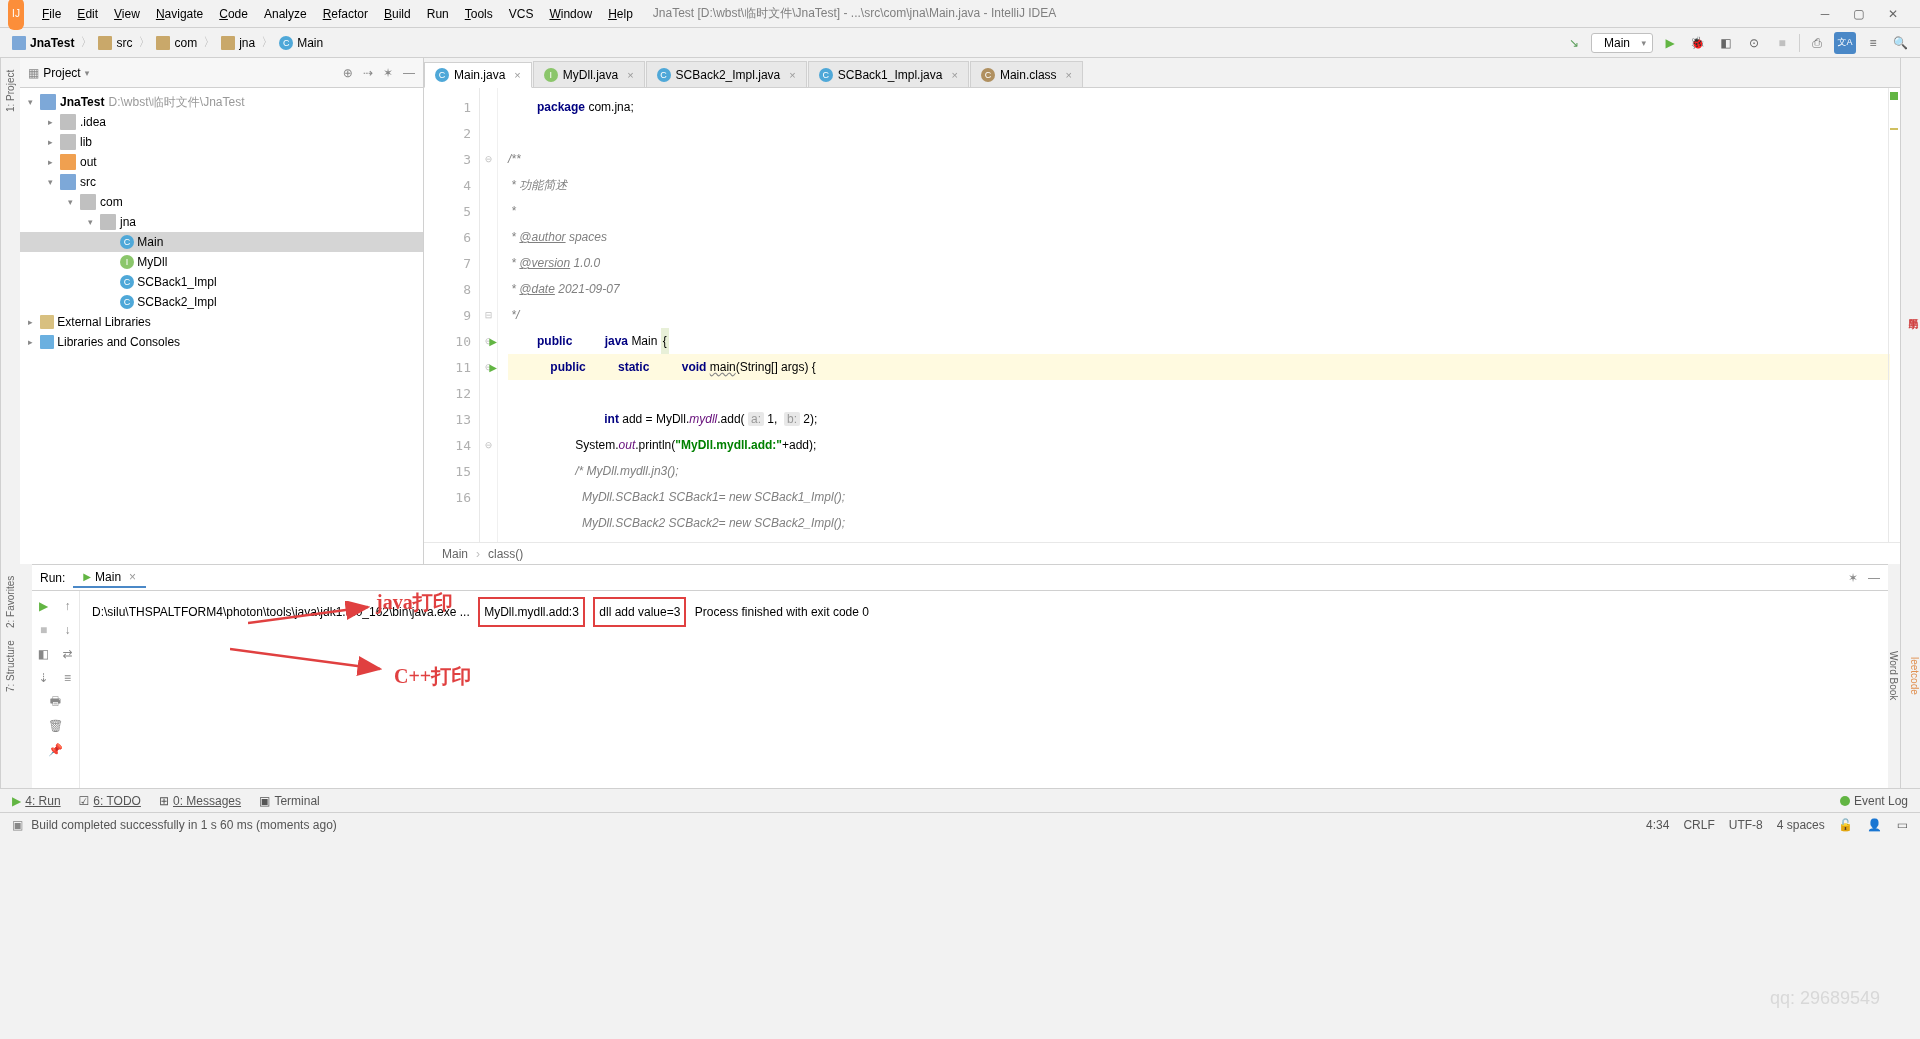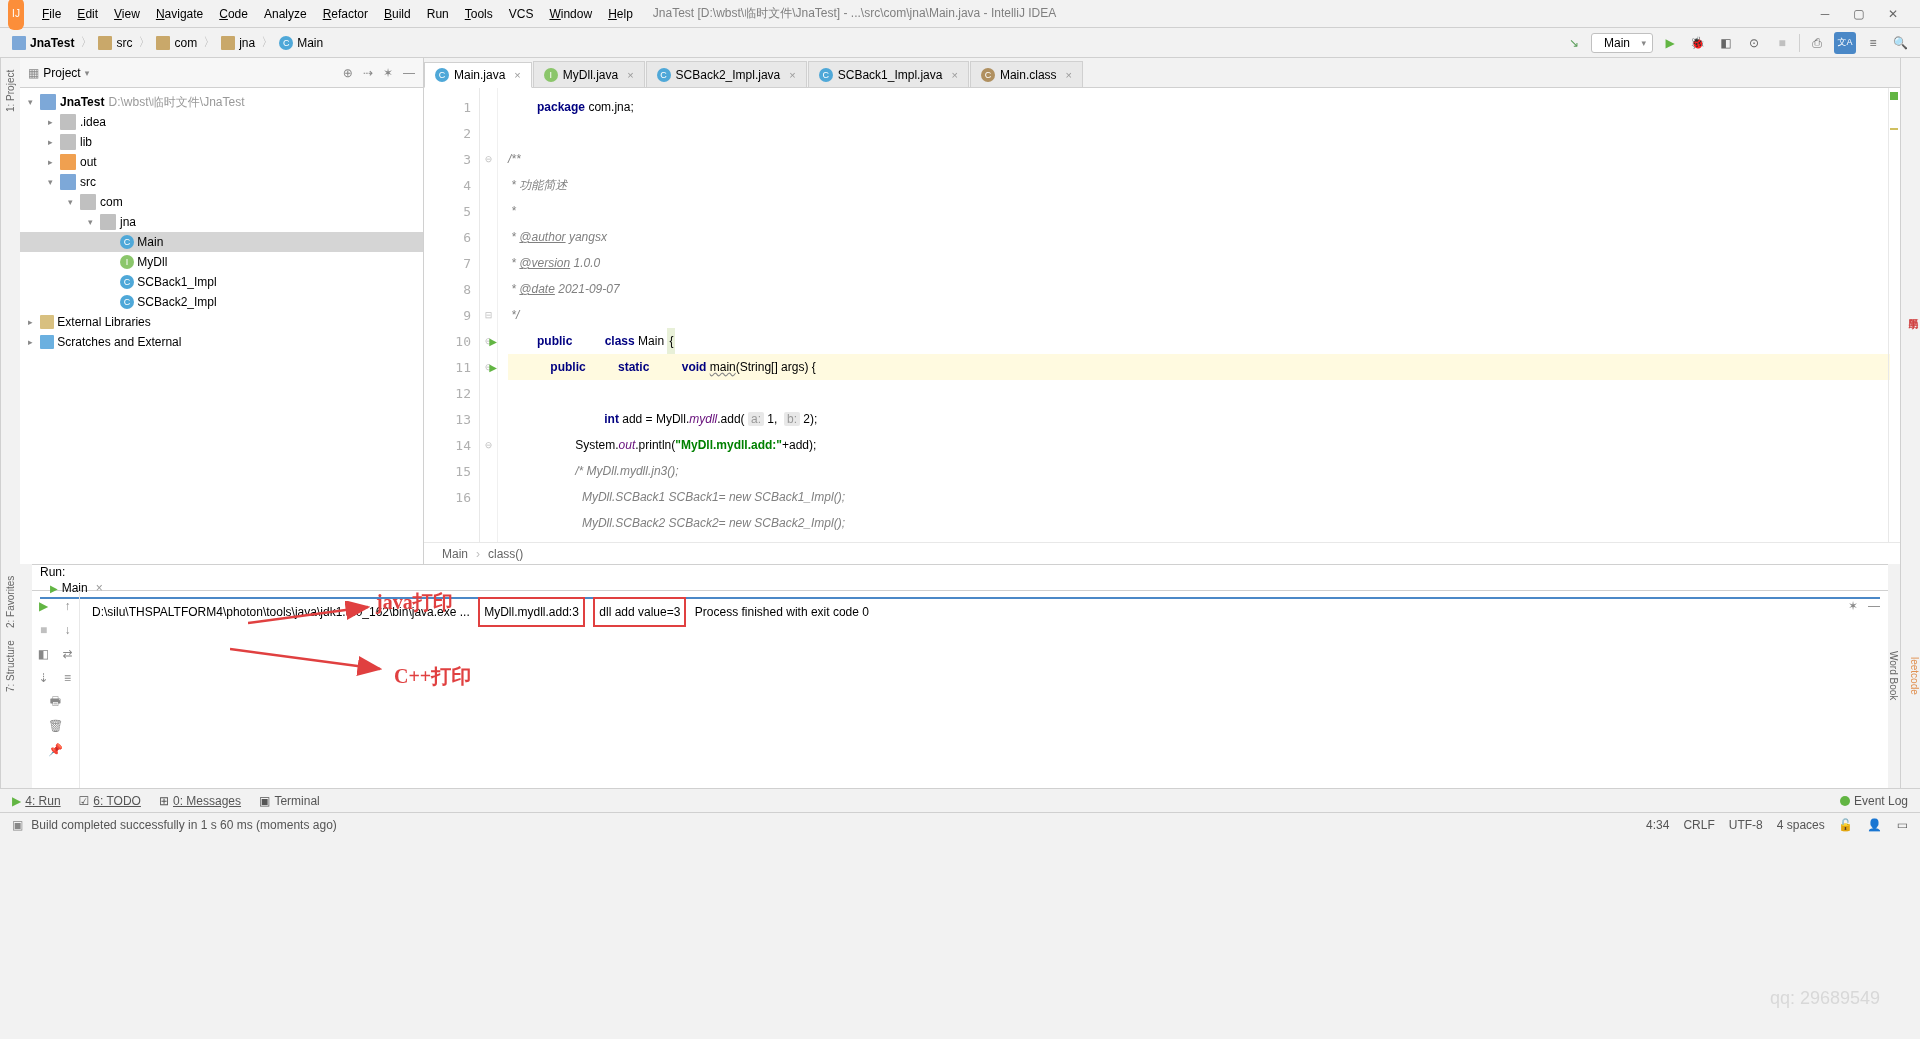--- a/index.html
+++ b/index.html
@@ -75,21 +75,21 @@
 .caret-line { display:inline-block; background:#e8f0d8; padding:0 2px;}
 .hl-line { background:#fffae0; display:block;}
 .clash-underline { text-decoration: underline wavy #888;}
 .err-stripe { position:absolute; right:0; top:0; width:12px; height:100%; border-left:1px solid #e8e8e8;}
 .green-sq { position:absolute; right:2px; top:4px; width:8px;height:8px;background:#62b543;}
 .err-mark-y { position:absolute; right:2px; width:8px; height:2px; background:#d0c060;}
 .crumbs-bot { height:22px; border-top:1px solid #e8e8e8; display:flex;align-items:center; padding:0 18px; color:#666; gap:8px;}
 
 
 .run-panel { height: 224px; background:#fff; border-top:1px solid #d0d0d0; display:flex;flex-direction:column; margin:0 12px;}
-.run-header { height:26px; border-bottom:1px solid #d0d0d0; display:flex;padding:0 8px;background:#fff;flex-direction:column;}
+.run-header { height:26px; border-bottom:1px solid #d0d0d0; display:flex;align-items:center;padding:0 8px;background:#fff;}
 .run-tab { padding:2px 10px; border-bottom:2px solid #4a88c7; display:flex;align-items:center;gap:4px;}
 .run-actions { margin-left:auto; display:flex;gap:10px;color:#888;}
 .run-body { flex:1; display:flex;}
 .run-left { width:48px; display:flex;flex-direction:column;align-items:center;padding:6px 0;gap:6px; border-right:1px solid #e8e8e8;}
 .rl-row { display:flex; gap:6px;}
 .rl-btn { width:18px;height:18px;display:flex;align-items:center;justify-content:center;color:#888;cursor:default;}
 .rl-btn.green { color:#62b543;}
 .run-console { flex:1; padding:6px 12px; font-family:Consolas,monospace; font-size:14px; line-height:26px; position:relative;}
 .boxed { border:2px solid #e04040; padding:0 4px; display:inline-block;}
 .annot { position:absolute; color:#e04040; font-family:"SimSun",serif; font-size:20px; font-weight:bold;}
@@ -228,21 +228,21 @@
       <div class="tree-row" style="padding-left:68px">
           <span class="tree-arrow">▾</span>
           <span class="tree-ic fold-gray"></span>
           <span class="tree-label">jna</span>
         </div>
       <div class="tree-row selected" style="padding-left:100px"><span class="class-ic">C</span>&nbsp;<span class="tree-label">Main</span></div>
       <div class="tree-row" style="padding-left:100px"><span class="iface-ic">I</span>&nbsp;<span class="tree-label">MyDll</span></div>
       <div class="tree-row" style="padding-left:100px"><span class="class-ic">C</span>&nbsp;<span class="tree-label">SCBack1_Impl</span></div>
       <div class="tree-row" style="padding-left:100px"><span class="class-ic">C</span>&nbsp;<span class="tree-label">SCBack2_Impl</span></div>
       <div class="tree-row" style="padding-left:8px"><span class="tree-arrow">▸</span><span class="lib-ic"></span>&nbsp;<span class="tree-label">External Libraries</span></div>
-      <div class="tree-row" style="padding-left:8px"><span class="tree-arrow">▸</span><span class="scratch-ic"></span>&nbsp;<span class="tree-label">Scratches and External</span></div>
+      <div class="tree-row" style="padding-left:8px"><span class="tree-arrow">▸</span><span class="scratch-ic"></span>&nbsp;<span class="tree-label">Libraries and Consoles</span></div>
     </div>
   </div>
 
   <div class="editor-area">
     <div class="editor-tabs">
       <div class="etab active">
           <span class="class-ic">C</span>
           <span>Main.java</span>
           <span class="etab-close">×</span>
         </div>
@@ -302,25 +302,25 @@
           <div class="fline"></div>
           <div class="fline">⊖</div>
           <div class="fline"></div>
           <div class="fline"></div>
       </div>
       <div class="code"><span class="navy">package </span><span>com.jna;</span>
 
 <span class="comment">/**</span>
 <span class="comment"> * 功能简述</span>
 <span class="comment"> *</span>
-<span class="comment"><span> * </span><span class="doctag">@author</span><span> yangsx</span></span>
+<span class="comment"><span> * </span><span class="doctag">@author</span><span> spaces</span></span>
 <span class="comment"><span> * </span><span class="doctag">@version</span><span> 1.0.0</span></span>
 <span class="comment"><span> * </span><span class="doctag">@date</span><span> 2021-09-07</span></span>
 <span class="comment"> */</span>
-<span class="navy">public </span><span class="navy">class </span><span>Main </span><span class="caret-line">{</span>
+<span class="navy">public </span><span class="navy">java </span><span>Main </span><span class="caret-line">{</span>
 <span class="hl-line">    <span class="navy">public </span><span class="navy">static </span><span class="navy">void </span><span class="clash-underline">main</span><span>(String[] args) {</span></span>
         <span class="navy">int </span><span>add = MyDll.</span><span class="static-it">mydll</span><span>.add( </span><span class="param-hint">a:</span><span> 1,  </span><span class="param-hint">b:</span><span> 2);</span>
         <span>System.</span><span class="static-it">out</span><span>.println(</span><span class="str">"MyDll.mydll.add:"</span><span>+add);</span>
         <span class="comment">/* MyDll.mydll.jn3();</span>
         <span class="comment">  MyDll.SCBack1 SCBack1= new SCBack1_Impl();</span>
         <span class="comment">  MyDll.SCBack2 SCBack2= new SCBack2_Impl();</span></div>
       <div class="err-stripe">
         <div class="green-sq"></div>
         <div class="err-mark-y" style="top:40px"></div>
       </div>

